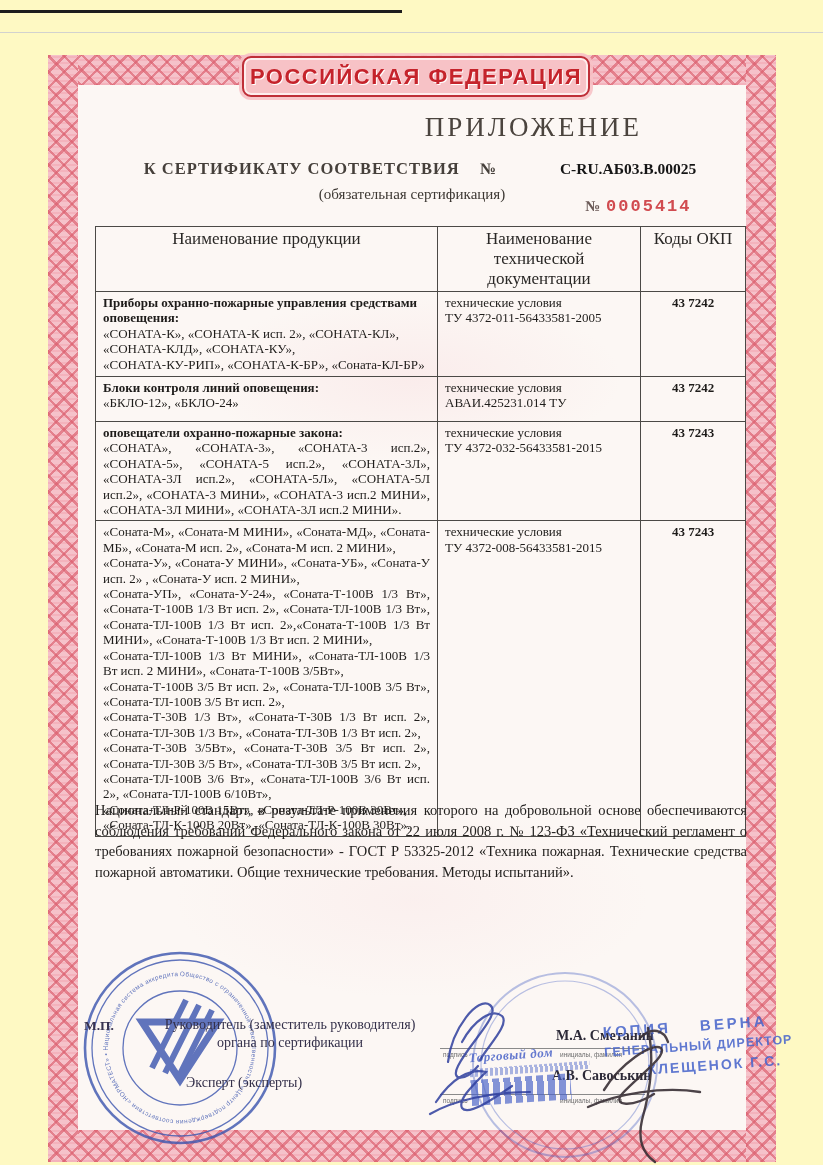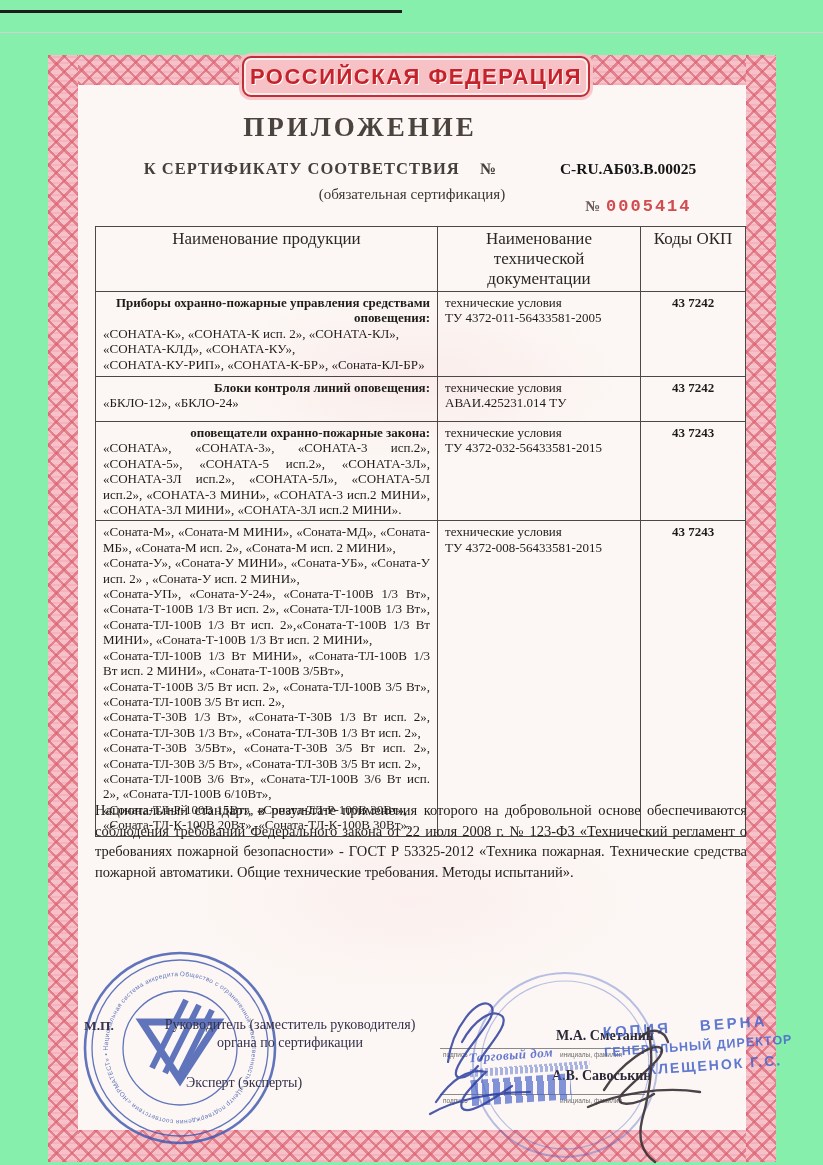--- a/index.html
+++ b/index.html
@@ -1,16 +1,16 @@
 <!DOCTYPE html>
 <html><head>
 <meta charset="utf-8">
 <style>
   html,body{margin:0;padding:0;background:#e9e9e7;}
-  #page{position:relative;width:823px;height:1165px;background:#86efac;overflow:hidden;
+  #page{position:relative;width:823px;height:1165px;background:#fef9c3;overflow:hidden;
         font-family:"Liberation Serif","DejaVu Serif",serif;}
   .abs{position:absolute;}
 
   
   .scanline1{left:0;top:10px;width:402px;height:3px;background:#1d1d1d;}
   .scanline2{left:0;top:32px;width:823px;height:1px;background:#d2d2cf;}
 
   
   .band{background-color:#f5c2ca;
     background-image:
@@ -27,21 +27,21 @@
                      radial-gradient(ellipse 340px 140px at 50% 78%, rgba(242,187,196,.12), rgba(242,187,196,0) 70%);}
 
   
   .banner{left:242px;top:56px;width:344px;height:37px;background:#f7c2c6;
     border:2px solid #bf2f38;border-radius:9px;
     box-shadow:inset 0 0 0 2px #fdeeee, 0 0 0 3px rgba(247,194,198,.9);
     display:flex;align-items:center;justify-content:center;}
   .banner span{font-family:"Liberation Sans","DejaVu Sans",sans-serif;font-weight:bold;
     font-size:22px;color:#c5232b;letter-spacing:1.5px;text-shadow:1px 1px 0 #fff;white-space:nowrap;}
 
-  .title{left:78px;top:112px;width:564px;text-align:center;font-size:27px;font-weight:bold;
+  .title{left:78px;top:112px;width:564px;text-align:right;font-size:27px;font-weight:normal;
     color:#4b443e;letter-spacing:3px;}
 
   .subtitle-row{left:95px;top:159px;width:650px;display:flex;justify-content:center;
     align-items:baseline;gap:20px;}
   .subtitle-label{font-size:16.5px;font-weight:bold;color:#46403b;letter-spacing:1px;}
   .subtitle-no{font-size:16px;color:#46403b;font-weight:bold;}
   .subtitle-num{font-size:15.5px;font-weight:bold;color:#161616;margin-left:44px;}
 
   .certtype{left:78px;top:186px;width:668px;text-align:center;font-size:15px;color:#3d3833;}
 
@@ -49,21 +49,21 @@
   .serial .pfx{font-size:15px;color:#6b5a57;font-weight:bold;margin-right:6px;}
   .serial .num{font-family:"Liberation Mono","DejaVu Sans Mono",monospace;font-size:17px;
     font-weight:bold;color:#d14b4f;letter-spacing:2px;}
 
   
   table.cert{left:95px;top:226px;width:650px;position:absolute;border-collapse:collapse;
     table-layout:fixed;font-size:13px;color:#1e1c1a;}
   table.cert th,table.cert td{border:1px solid #4b4946;vertical-align:top;}
   table.cert th{font-weight:normal;font-size:17px;text-align:center;padding:2px 4px;color:#2a2826;}
   table.cert td{padding:3px 7px;line-height:15.4px;}
-  .cell-bold{font-weight:bold;text-align:right;}
+  .cell-bold{font-weight:bold;text-align:left;}
   .cell-list{text-align:justify;white-space:pre-line;}
   .cell-doc{white-space:pre-line;line-height:16px;padding-top:1px;}
   .cell-code{font-weight:bold;text-align:center;}
 
   .law{left:95px;top:800px;width:652px;font-size:14.5px;line-height:1.42;
     text-align:justify;color:#23211f;}
 
   
   .mp{left:84px;top:1018px;font-size:13.5px;color:#383351;font-weight:bold;}
   .sig-label{font-size:14px;color:#34304a;line-height:1.3;}

